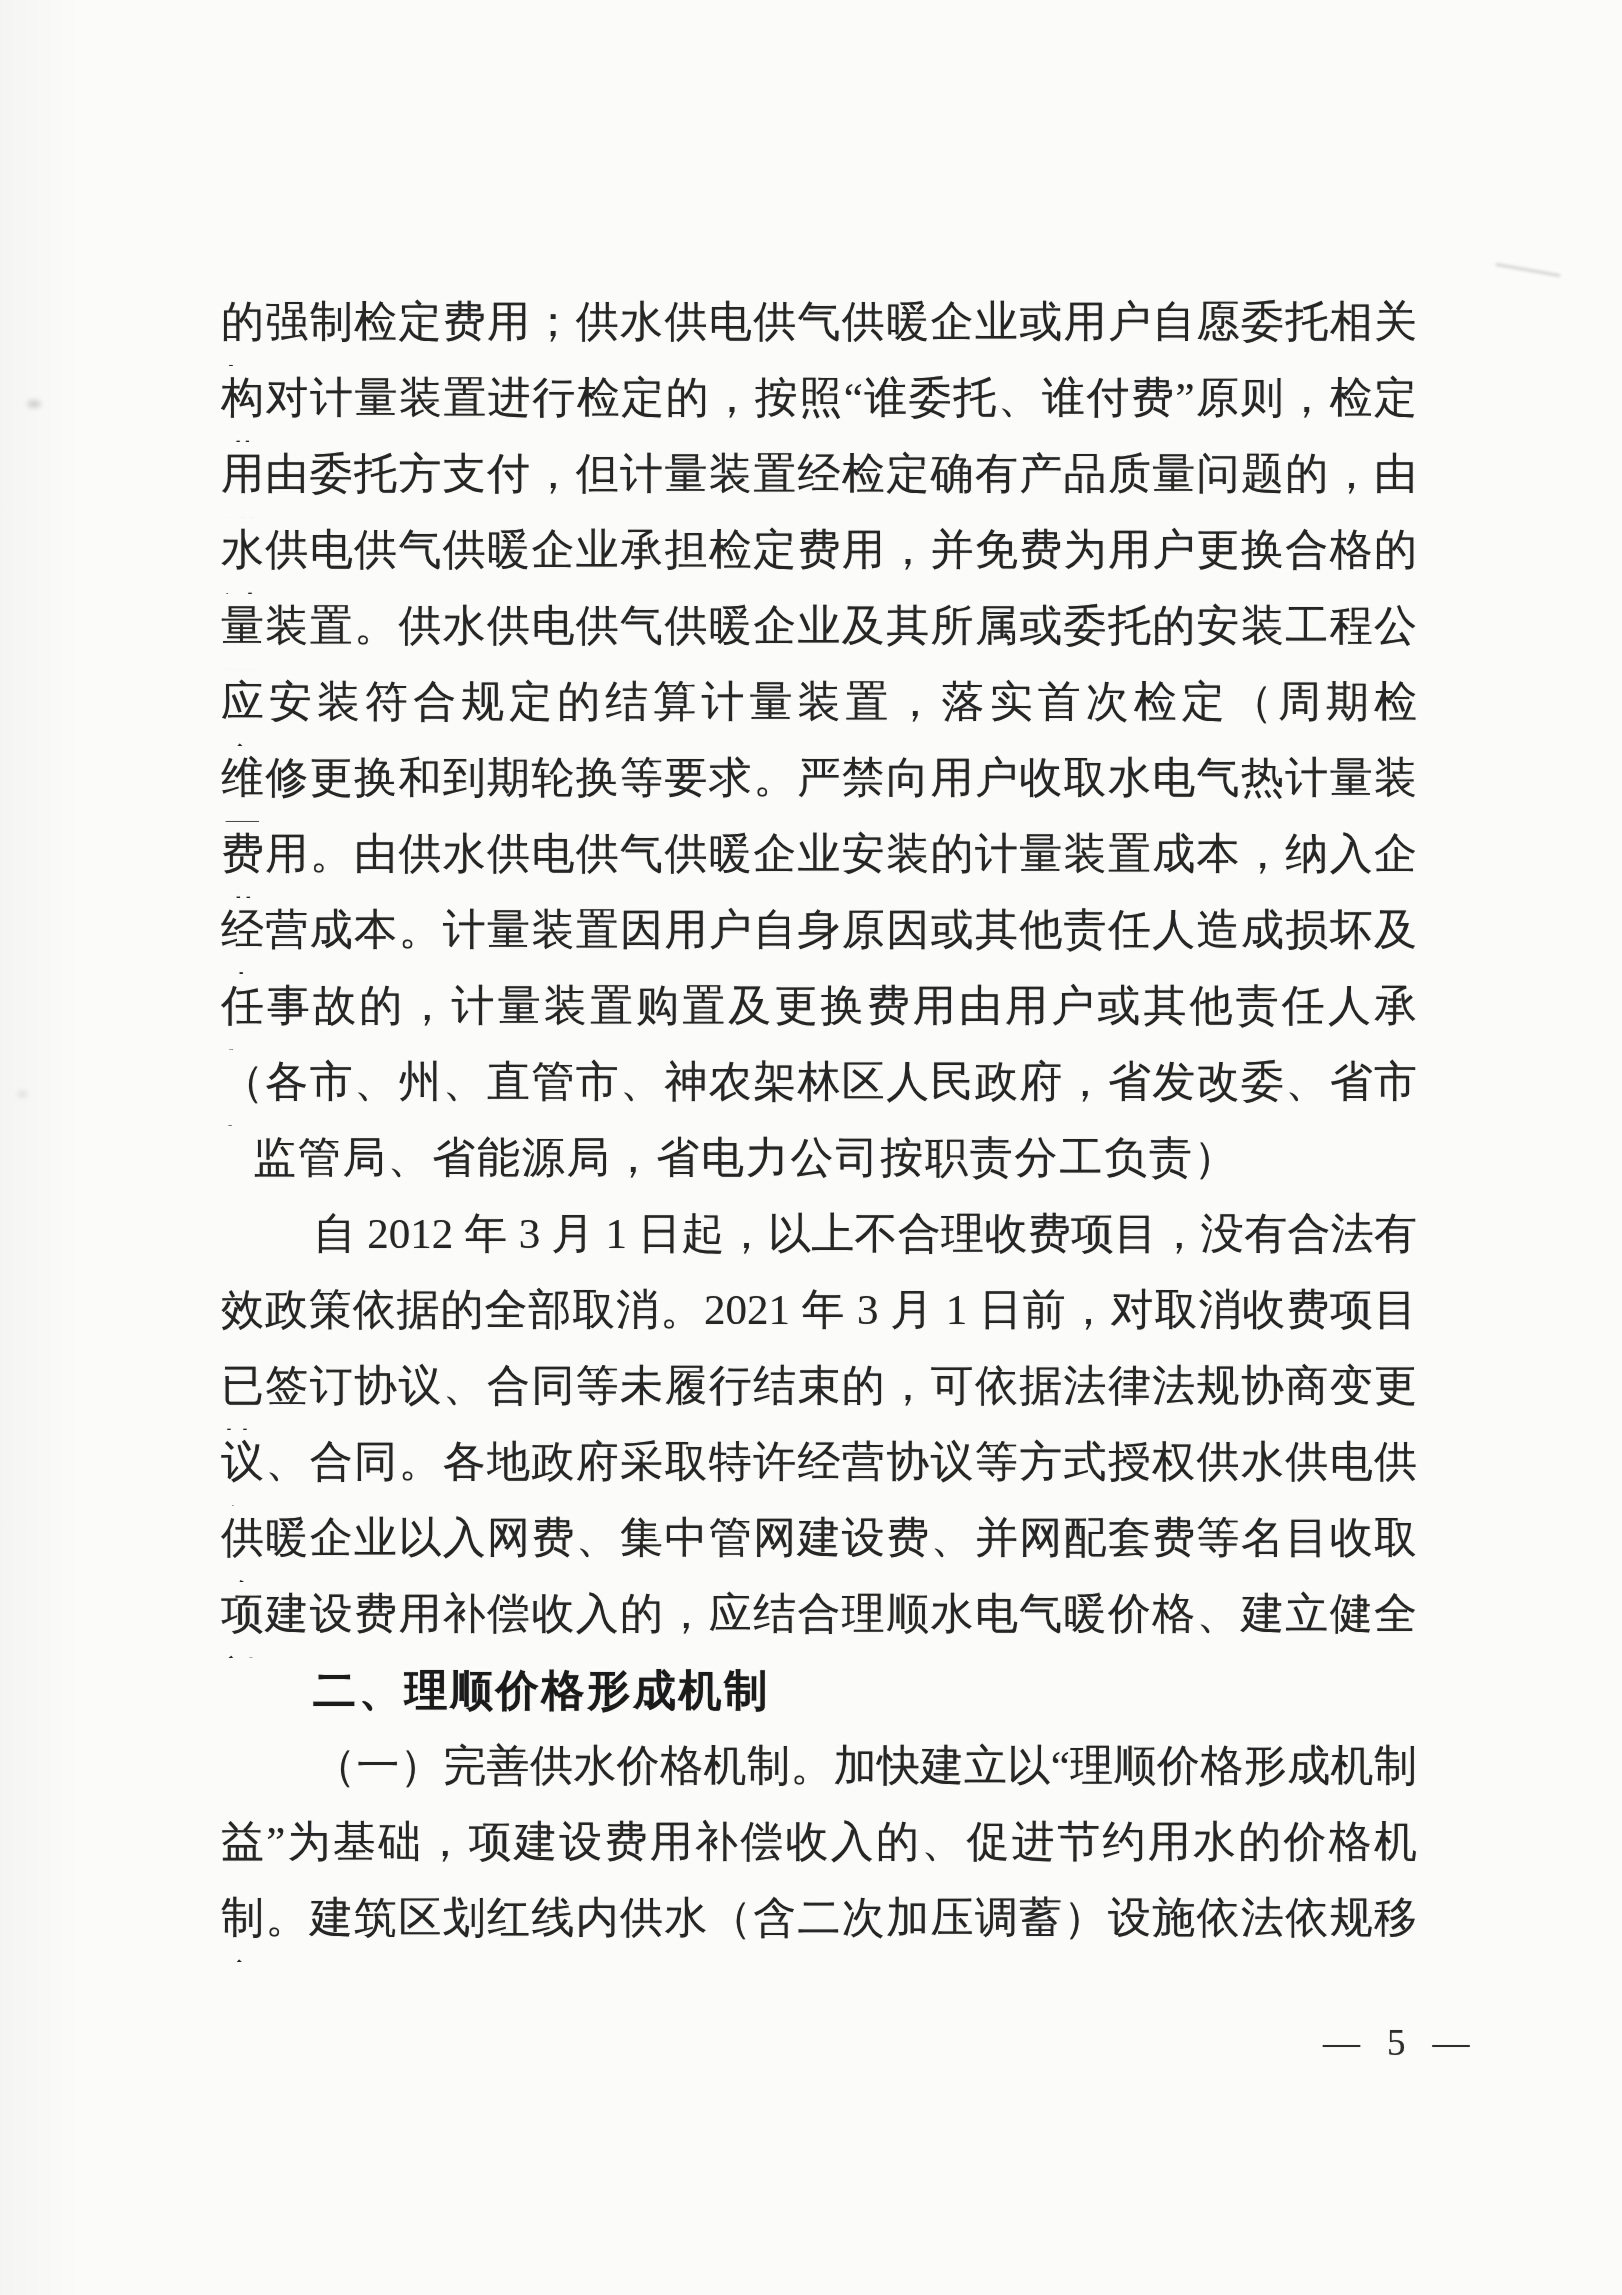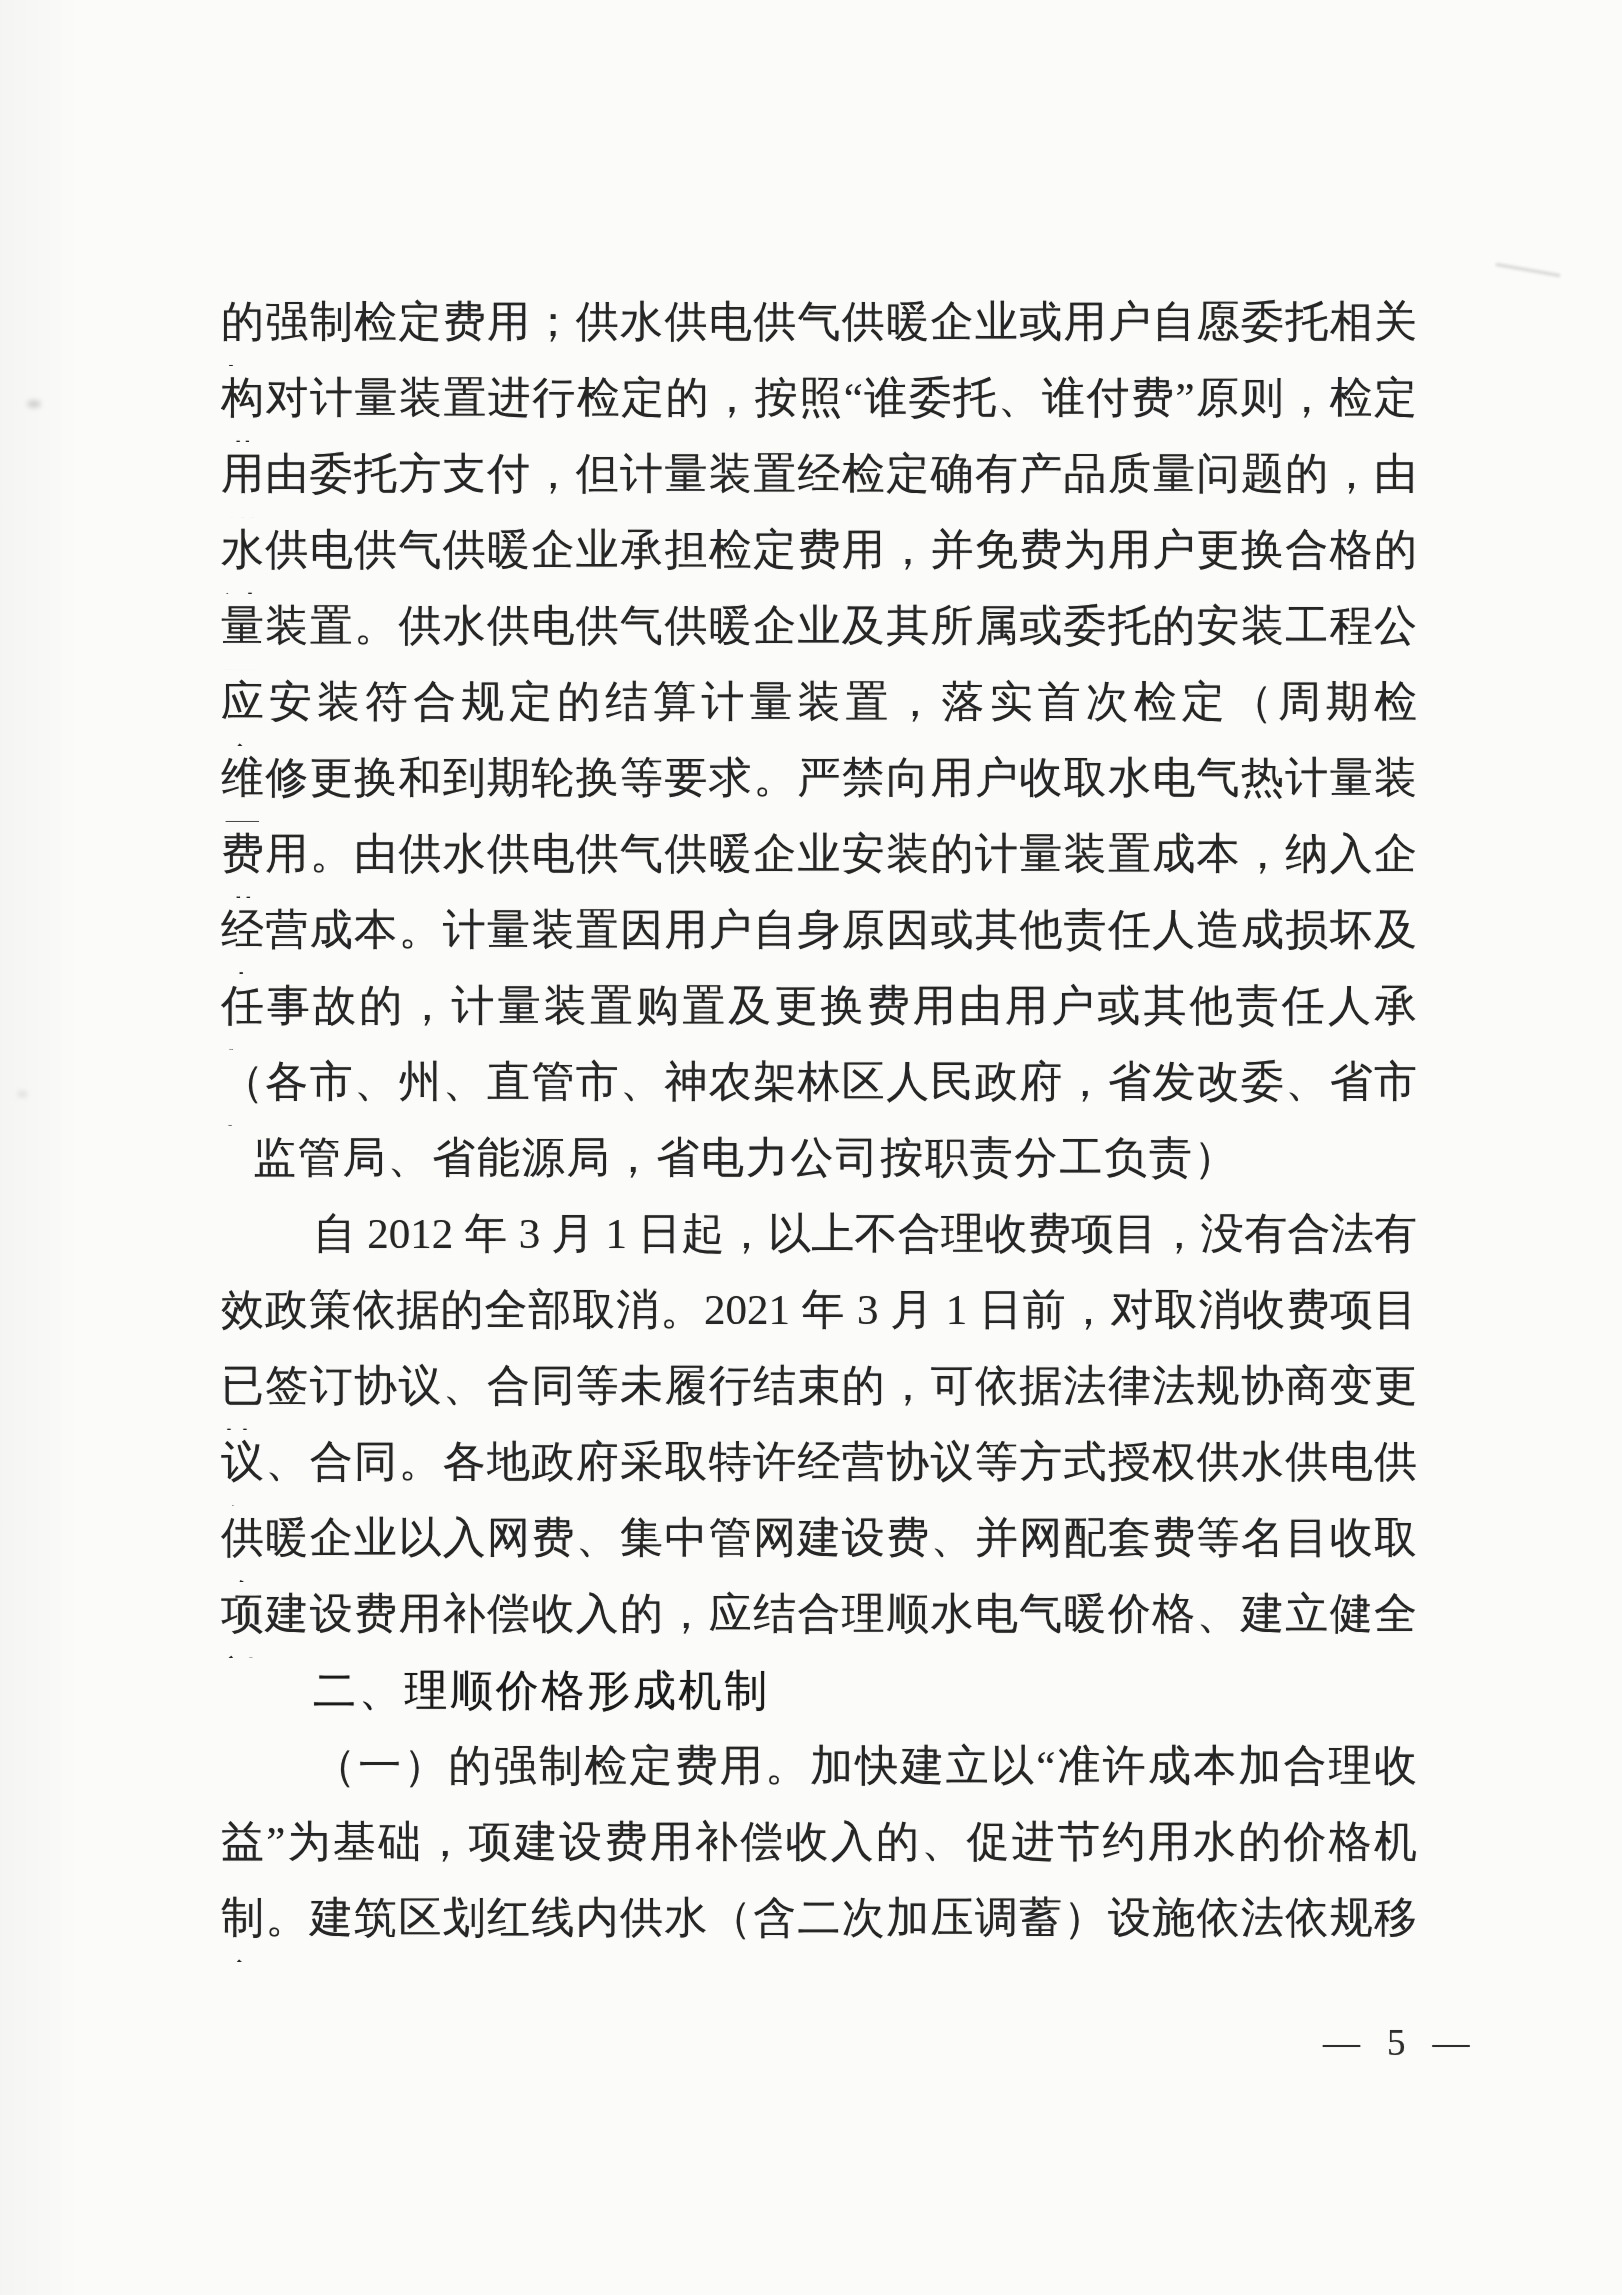--- a/index.html
+++ b/index.html
@@ -45,21 +45,21 @@
     padding-left: 92px;
   }
   .line.para-end {
     text-align: left;
     text-align-last: left;
     letter-spacing: 1.8px;
     margin-left: 32px;
   }
   .line.heading {
     font-family: "Liberation Sans", sans-serif;
-    font-weight: 400;
+    font-weight: 700;
     color: #1b1b1b;
     text-align: left;
     text-align-last: left;
     letter-spacing: 2.7px;
     text-shadow: 0 0 0.9px rgba(20,20,20,0.55);
   }
   .page-number {
     position: absolute;
     left: 1323px;
     top: 2021px;
@@ -103,21 +103,21 @@
     <div class="line">任事故的，计量装置购置及更换费用由用户或其他责任人承担。</div>
     <div class="line">（各市、州、直管市、神农架林区人民政府，省发改委、省市场</div>
     <div class="line para-end">监管局、省能源局，省电力公司按职责分工负责）</div>
     <div class="line indent">自 2012 年 3 月 1 日起，以上不合理收费项目，没有合法有</div>
     <div class="line">效政策依据的全部取消。2021 年 3 月 1 日前，对取消收费项目</div>
     <div class="line">已签订协议、合同等未履行结束的，可依据法律法规协商变更协</div>
     <div class="line">议、合同。各地政府采取特许经营协议等方式授权供水供电供气</div>
     <div class="line">供暖企业以入网费、集中管网建设费、并网配套费等名目收取专</div>
     <div class="line">项建设费用补偿收入的，应结合理顺水电气暖价格、建立健全补</div>
     <div class="line heading indent">二、理顺价格形成机制</div>
-    <div class="line indent">（一）的强制检定费用。加快建立以“准许成本加合理收</div>
+    <div class="line indent">（一）完善供水价格机制。加快建立以“理顺价格形成机制</div>
     <div class="line">益”为基础，项建设费用补偿收入的、促进节约用水的价格机</div>
     <div class="line">制。建筑区划红线内供水（含二次加压调蓄）设施依法依规移交</div>
   </div>
 
   <div class="page-number">— 5 —</div>
 
   <div class="smudge s1"></div>
   <div class="smudge s2"></div>
   <div class="smudge s3"></div>
 

